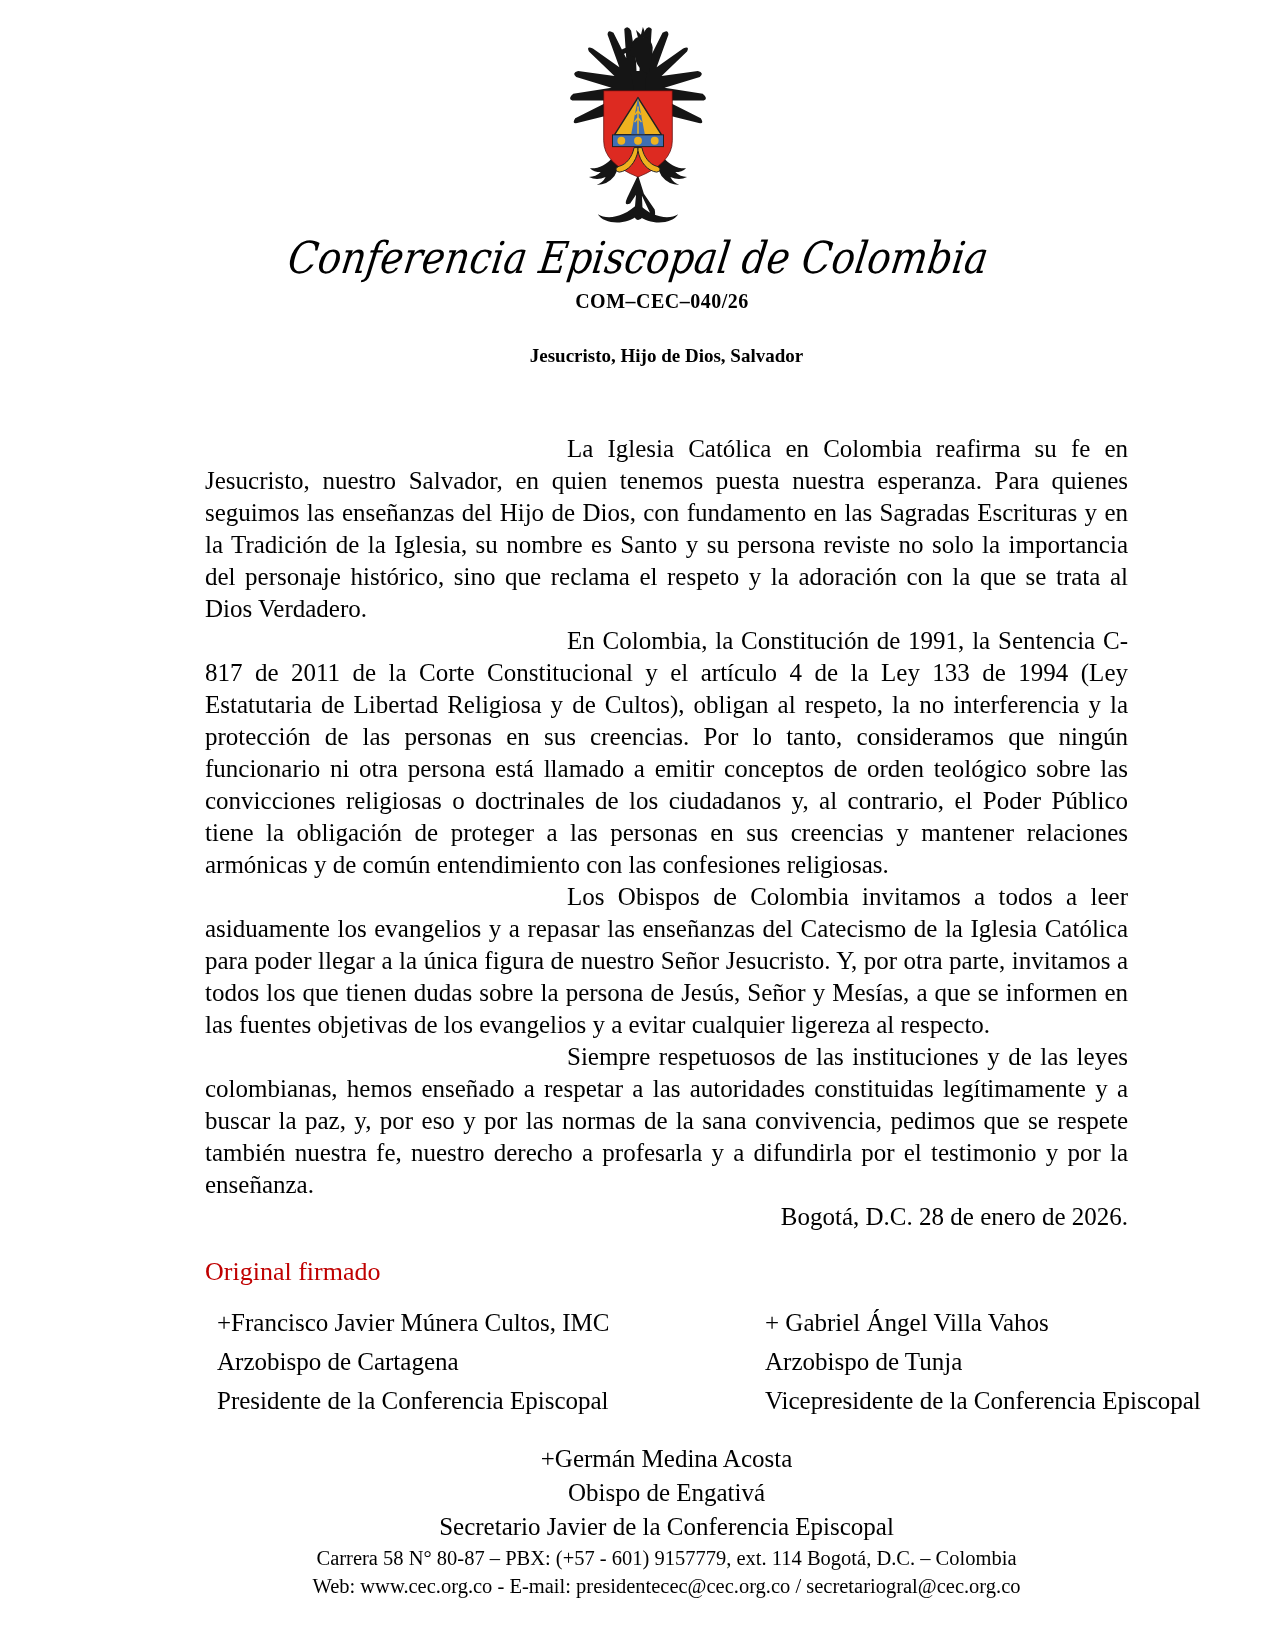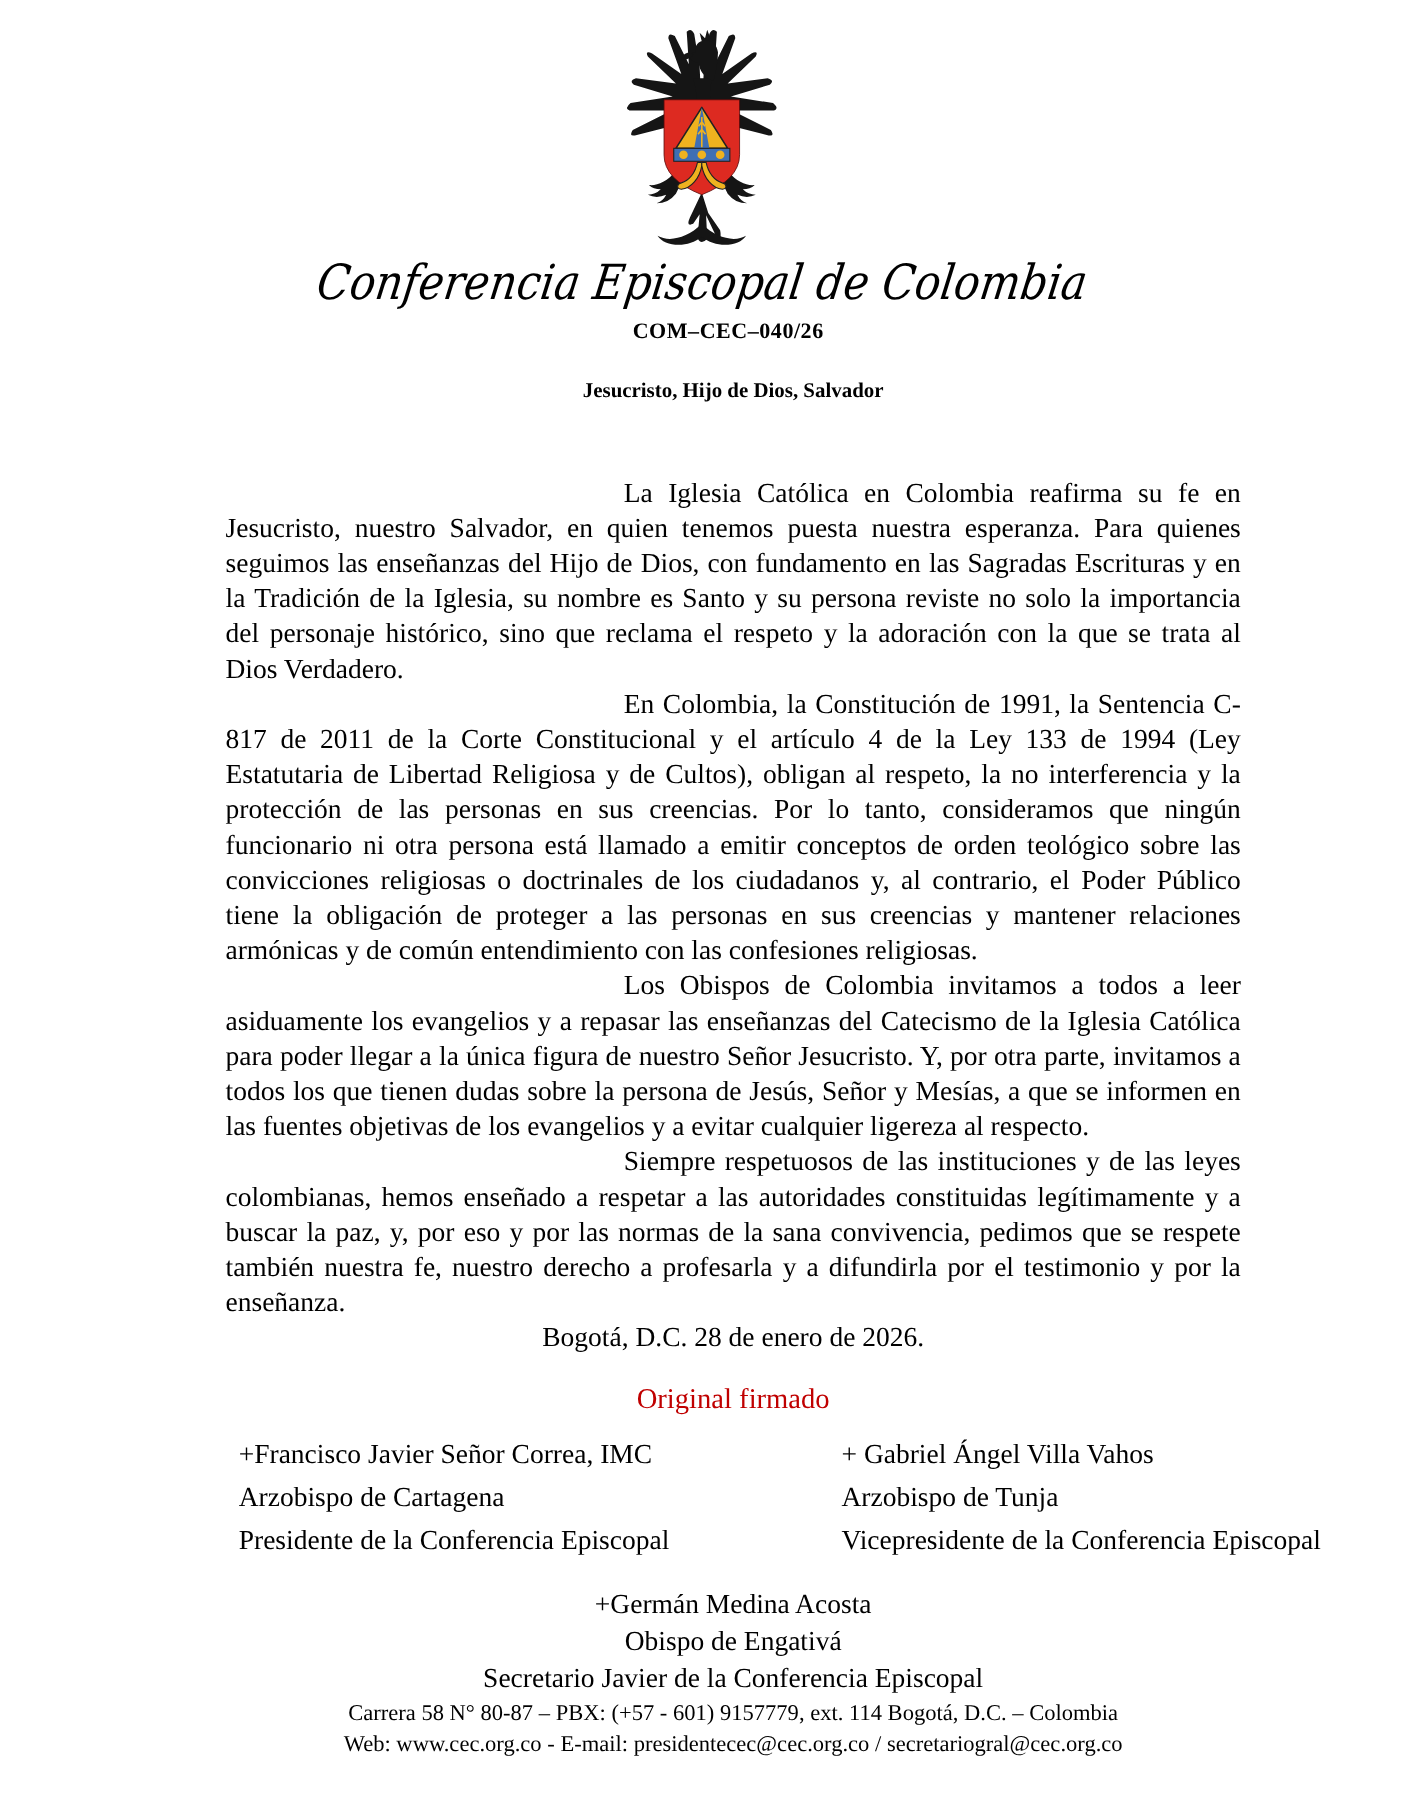--- a/index.html
+++ b/index.html
@@ -12,22 +12,22 @@
   .script-name{
     font-family:"DejaVu Serif",serif;font-style:italic;font-weight:500;
     font-size:44px;line-height:1.25;display:inline-block;
     transform:skewX(-8deg) scaleX(0.88);white-space:nowrap;
   }
   .ref-code{font-weight:700;font-size:20px;line-height:28px;margin-top:2px;letter-spacing:.5px;padding-left:48px;}
   .content{margin-left:205px;width:923px;}
   .letter-title{font-weight:700;font-size:19px;line-height:30px;text-align:center;margin-top:26px;}
   .body-text{margin-top:62px;}
   .para{font-size:25px;line-height:32px;text-align:justify;text-indent:362px;margin:0;}
-  .dateline{font-size:25px;line-height:32px;text-align:center;margin:0;}
-  .signed{margin-top:24px;text-align:center;font-size:26px;line-height:30px;color:#C00000;}
+  .dateline{font-size:25px;line-height:32px;text-align:right;margin:0;}
+  .signed{margin-top:24px;font-size:26px;line-height:30px;color:#C00000;}
   .sigs{display:grid;grid-template-columns:548px auto;margin-top:16px;padding-left:12px;
         font-size:25px;line-height:39px;}
   .sig div{white-space:nowrap;}
   .center-sig{margin-top:22px;text-align:center;font-size:25px;line-height:34px;}
   .foot{text-align:center;font-size:20.5px;line-height:28px;}
 </style>
 </head>
 <body>
 
 <div class="page">
@@ -98,21 +98,21 @@
       <p class="para">En Colombia, la Constitución de 1991, la Sentencia C-817 de 2011 de la Corte Constitucional y el artículo 4 de la Ley 133 de 1994 (Ley Estatutaria de Libertad Religiosa y de Cultos), obligan al respeto, la no interferencia y la protección de las personas en sus creencias. Por lo tanto, consideramos que ningún funcionario ni otra persona está llamado a emitir conceptos de orden teológico sobre las convicciones religiosas o doctrinales de los ciudadanos y, al contrario, el Poder Público tiene la obligación de proteger a las personas en sus creencias y mantener relaciones armónicas y de común entendimiento con las confesiones religiosas.</p>
       <p class="para">Los Obispos de Colombia invitamos a todos a leer asiduamente los evangelios y a repasar las enseñanzas del Catecismo de la Iglesia Católica para poder llegar a la única figura de nuestro Señor Jesucristo. Y, por otra parte, invitamos a todos los que tienen dudas sobre la persona de Jesús, Señor y Mesías, a que se informen en las fuentes objetivas de los evangelios y a evitar cualquier ligereza al respecto.</p>
       <p class="para">Siempre respetuosos de las instituciones y de las leyes colombianas, hemos enseñado a respetar a las autoridades constituidas legítimamente y a buscar la paz, y, por eso y por las normas de la sana convivencia, pedimos que se respete también nuestra fe, nuestro derecho a profesarla y a difundirla por el testimonio y por la enseñanza.</p>
       <p class="dateline">Bogotá, D.C. 28 de enero de 2026.</p>
     </div>
 
     <div class="signed">Original firmado</div>
 
     <div class="sigs">
       <div class="sig">
-        <div>+Francisco Javier Señor Correa, IMC</div>
+        <div>+Francisco Javier Múnera Cultos, IMC</div>
         <div>Arzobispo de Cartagena</div>
         <div>Presidente de la Conferencia Episcopal</div>
       </div>
       <div class="sig">
         <div>+ Gabriel Ángel Villa Vahos</div>
         <div>Arzobispo de Tunja</div>
         <div>Vicepresidente de la Conferencia Episcopal</div>
       </div>
     </div>
 

